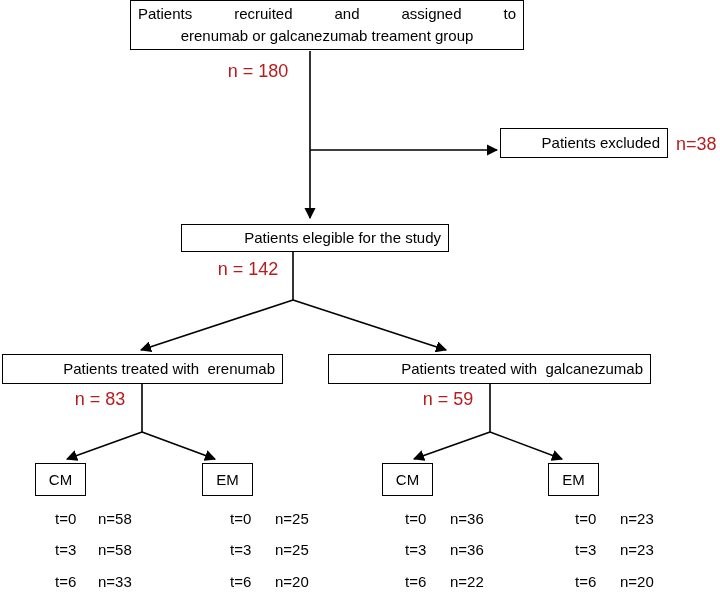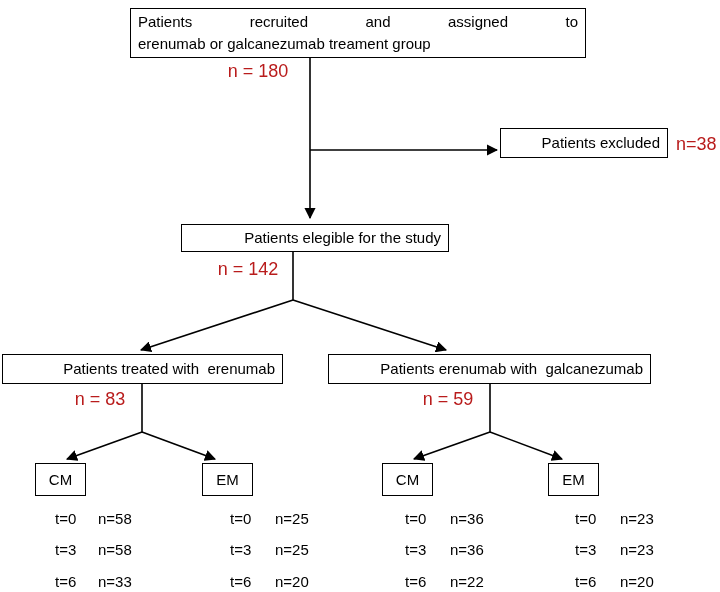--- a/index.html
+++ b/index.html
@@ -27,20 +27,21 @@
     flex-direction: column;
     justify-content: center;
     font-size: 15px;
     line-height: 1.45;
     color: #000000;
   }
   .node .line {
     display: block;
     white-space: pre;
     padding: 0 7px;
+    text-align: center;
   }
   .node.justify .line.j {
     text-align: justify;
     text-align-last: justify;
     white-space: normal;
   }
   .node.center .line {
     text-align: right;
   }
   .caption {
@@ -97,21 +98,21 @@
 
     <line x1="142" y1="384" x2="142" y2="432" stroke="#000000" stroke-width="1.6"></line>
     <line x1="142" y1="432" x2="67" y2="459" stroke="#000000" stroke-width="1.6" marker-end="url(#arrow)"></line>
     <line x1="142" y1="432" x2="215" y2="459" stroke="#000000" stroke-width="1.6" marker-end="url(#arrow)"></line>
 
     <line x1="490" y1="384" x2="490" y2="432" stroke="#000000" stroke-width="1.6"></line>
     <line x1="490" y1="432" x2="414" y2="459" stroke="#000000" stroke-width="1.6" marker-end="url(#arrow)"></line>
     <line x1="490" y1="432" x2="562" y2="459" stroke="#000000" stroke-width="1.6" marker-end="url(#arrow)"></line>
   </svg>
 
-  <div class="node justify" style="left:130px; top:8px; width:456px; height:50px;">
+  <div class="node justify" style="left:130px; top:0; width:394px; height:50px;">
     <span class="line j">Patients   recruited   and   assigned   to</span>
     <span class="line">erenumab or galcanezumab treament group</span>
   </div>
   <div class="caption" style="left:213px; top:61px; width:90px; text-align:center;">n = 180</div>
 
   <div class="node center" style="left:500px; top:128px; width:168px; height:30px;">
     <span class="line">Patients excluded</span>
   </div>
   <div class="caption" style="left:676px; top:134px;">n=38</div>
 
@@ -119,21 +120,21 @@
     <span class="line">Patients elegible for the study</span>
   </div>
   <div class="caption" style="left:203px; top:259px; width:90px; text-align:center;">n = 142</div>
 
   <div class="node center" style="left:2px; top:354px; width:281px; height:30px;">
     <span class="line">Patients treated with  erenumab</span>
   </div>
   <div class="caption" style="left:55px; top:389px; width:90px; text-align:center;">n = 83</div>
 
   <div class="node center" style="left:328px; top:354px; width:323px; height:30px;">
-    <span class="line">Patients erenumab with  galcanezumab</span>
+    <span class="line">Patients treated with  galcanezumab</span>
   </div>
   <div class="caption" style="left:403px; top:389px; width:90px; text-align:center;">n = 59</div>
 
   <div class="small-node" style="left:35px; top:463px; width:51px; height:33px;">
     <span>CM</span>
   </div>
   <div class="small-node" style="left:202px; top:463px; width:51px; height:33px;">
     <span>EM</span>
   </div>
   <div class="small-node" style="left:382px; top:463px; width:51px; height:33px;">

